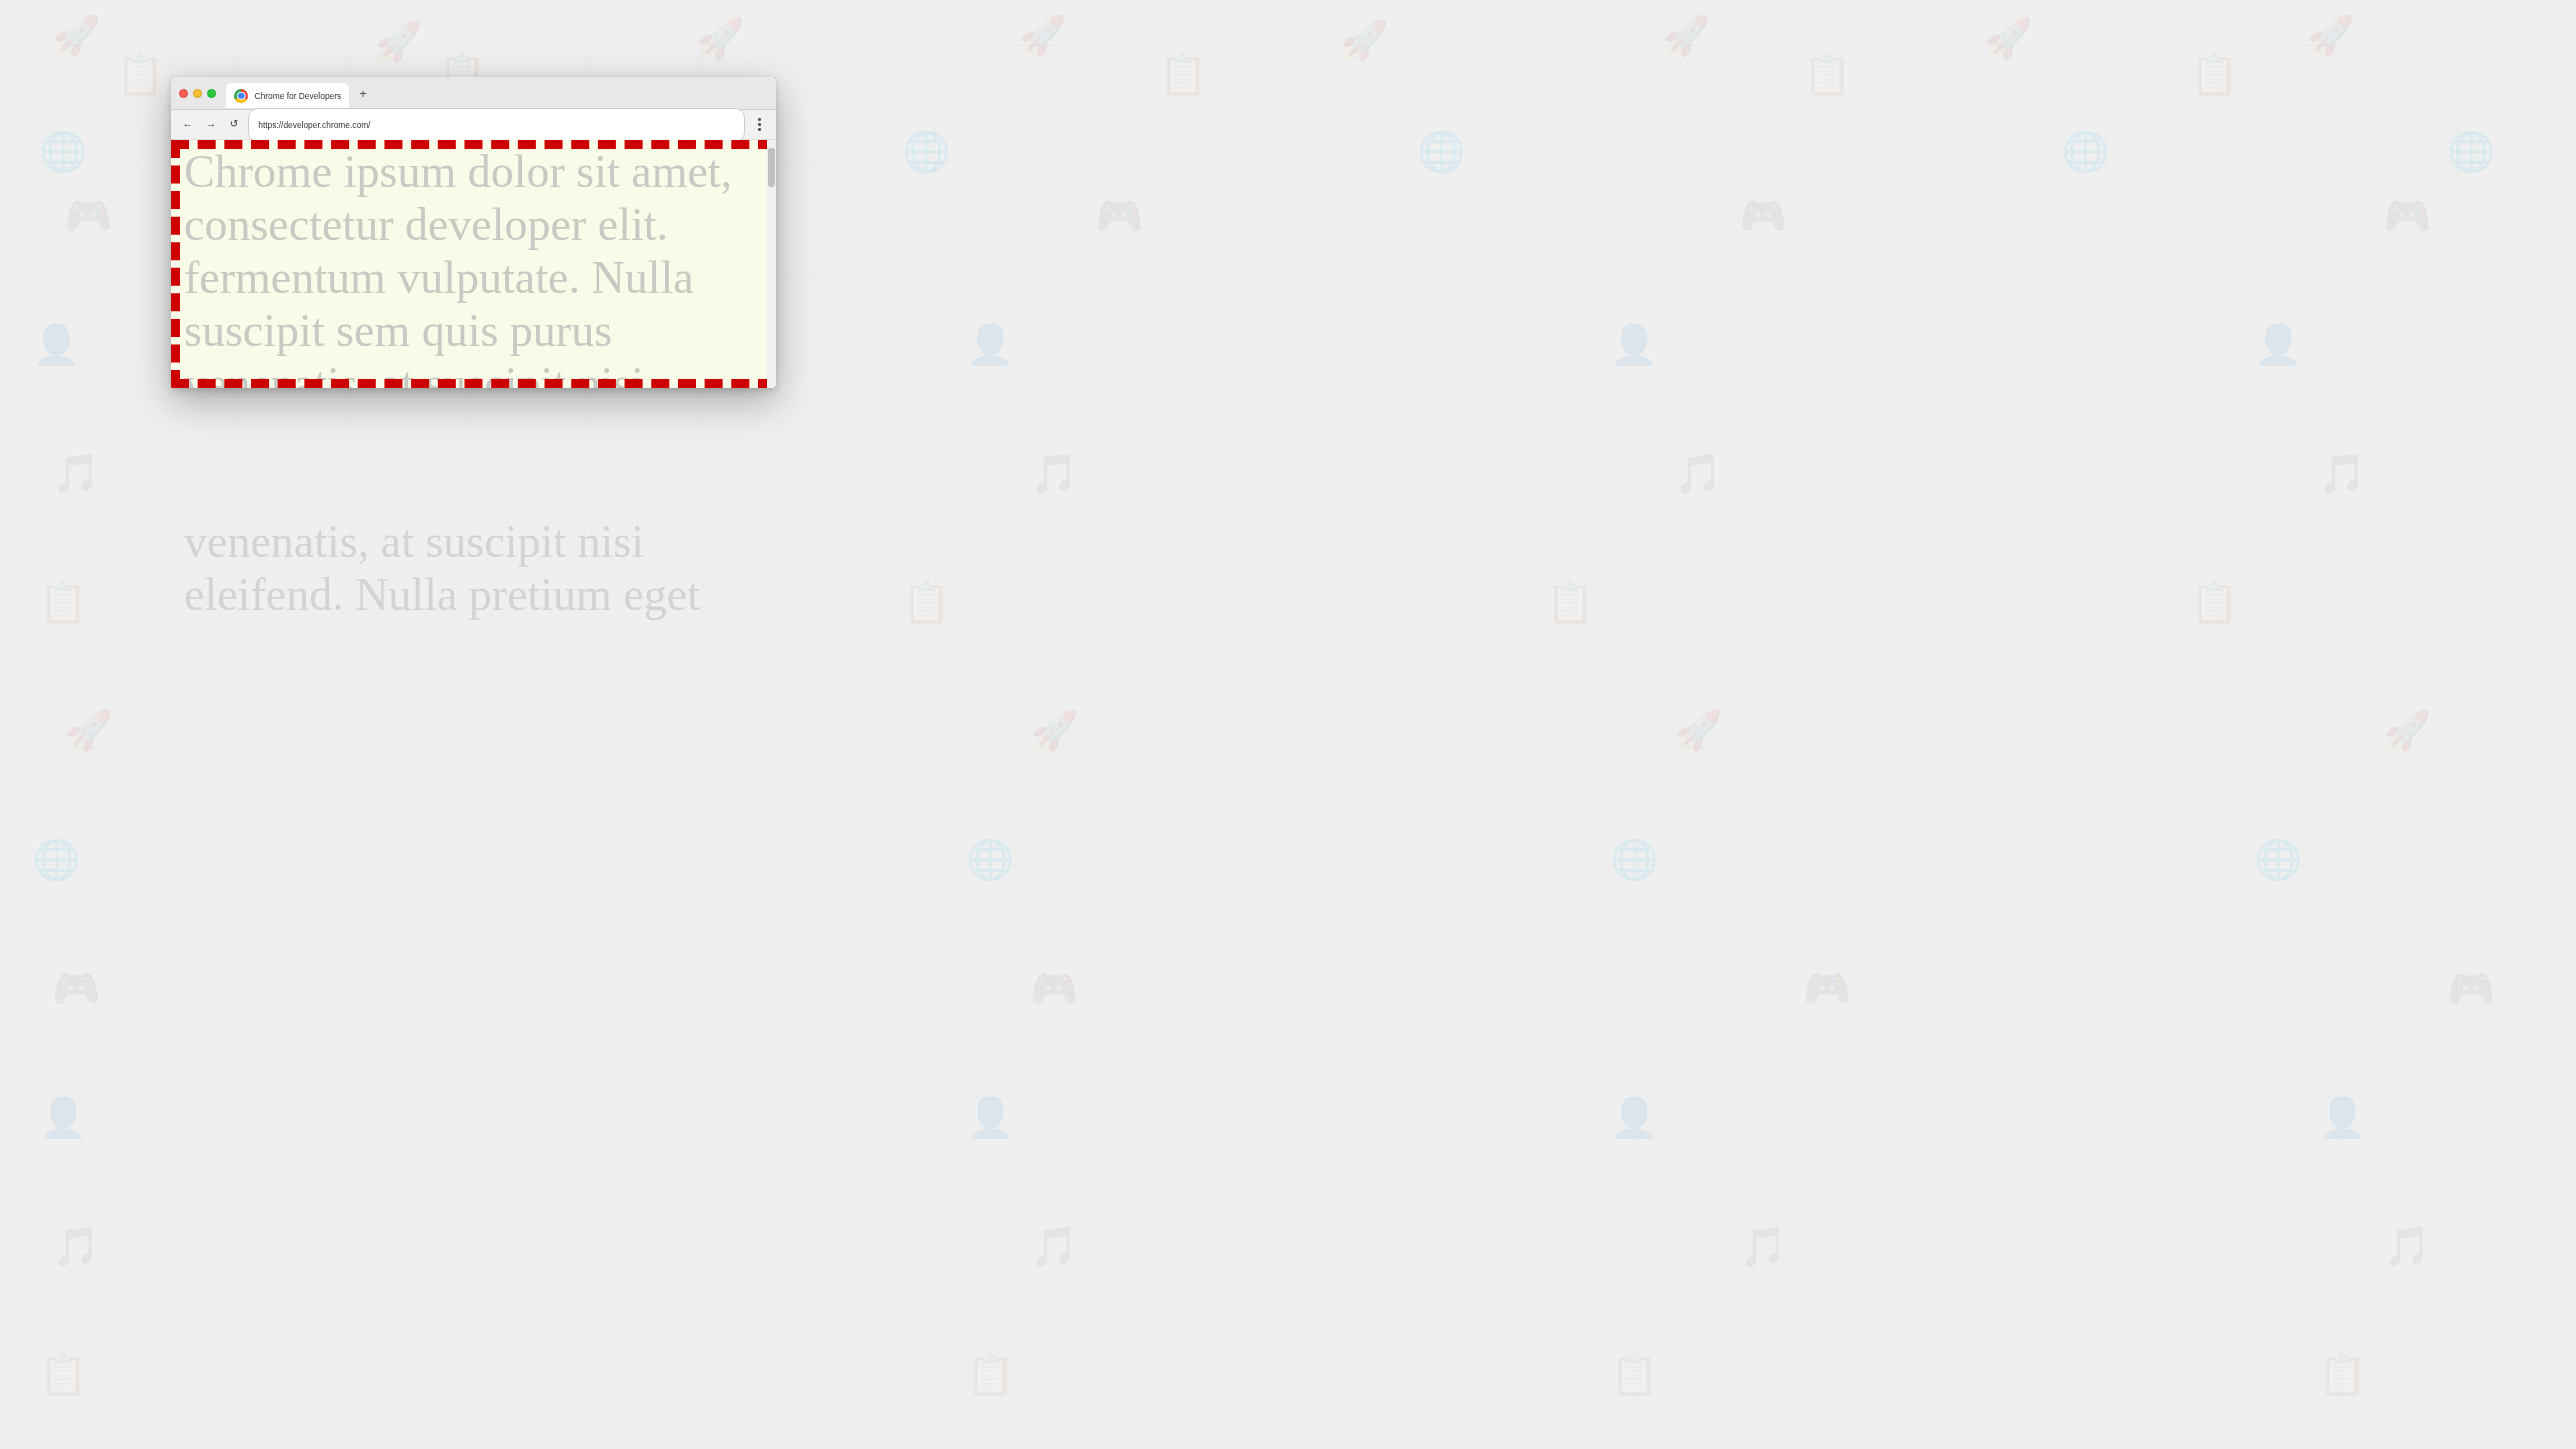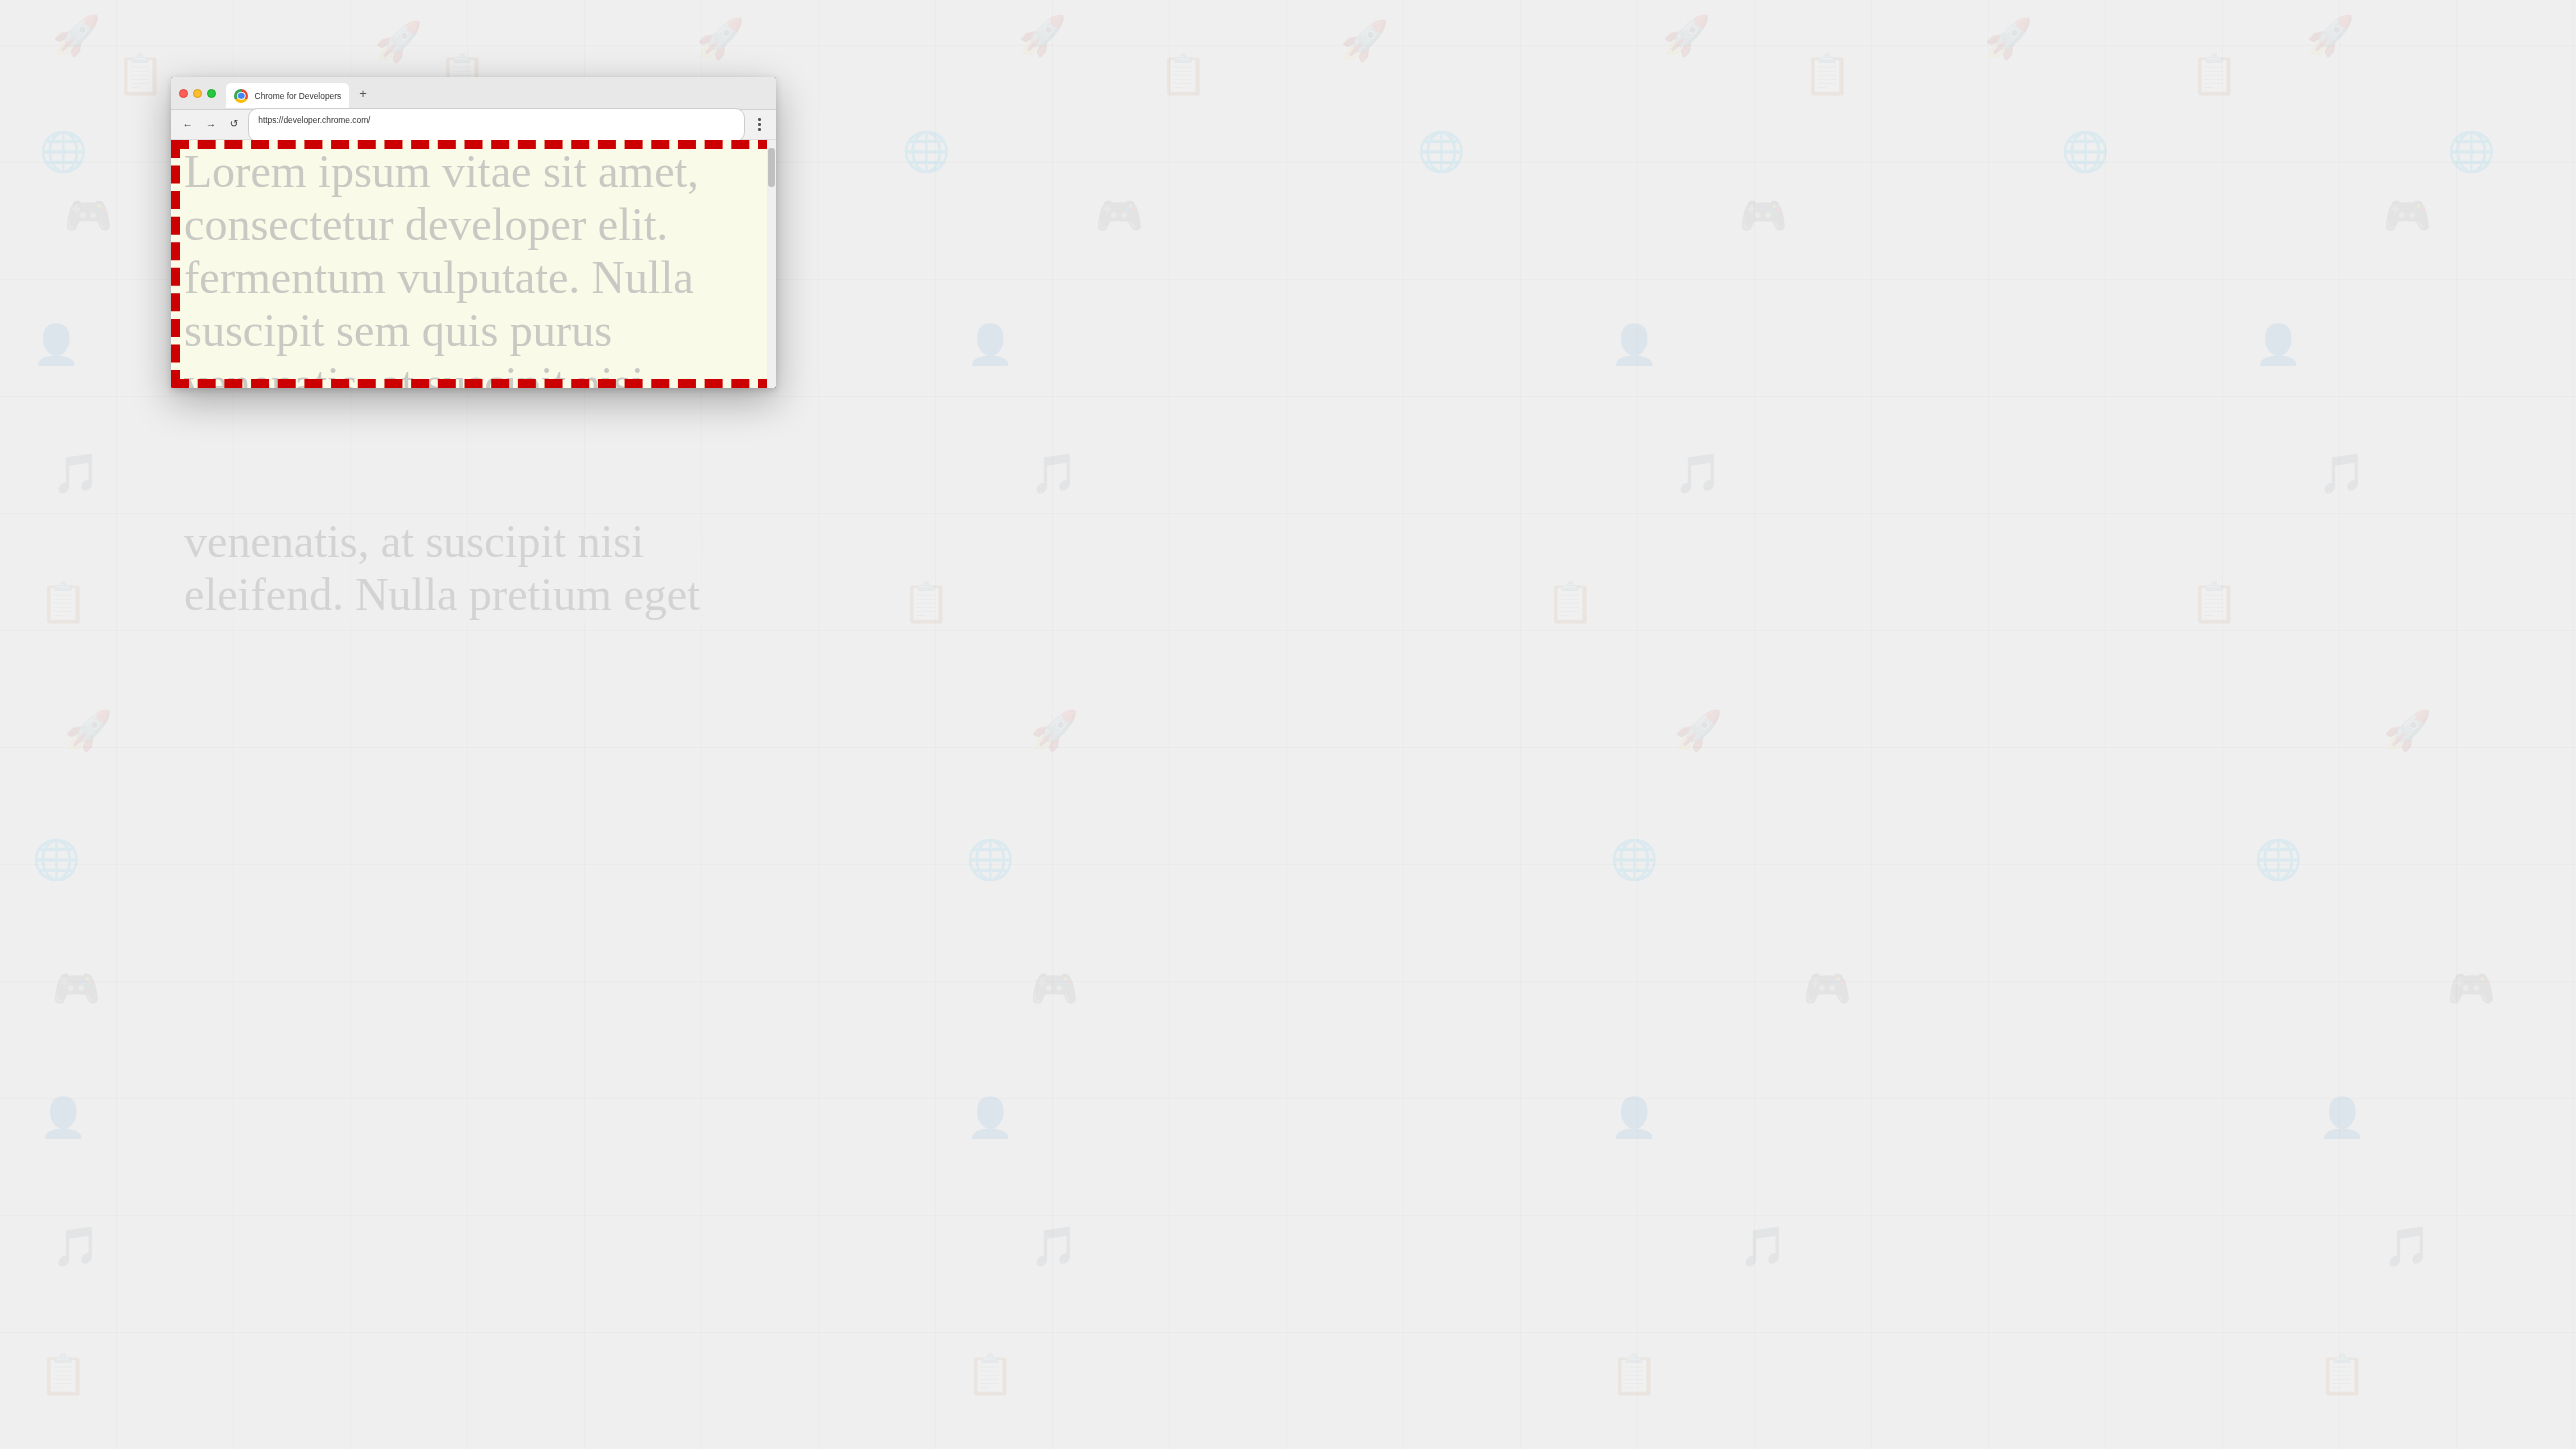--- a/index.html
+++ b/index.html
@@ -166,21 +166,21 @@
       line-height: 1;
     }
 
     .address-bar {
       flex: 1;
       height: 19.3px;
       background: #fff;
       border: 0.6px solid #ccc;
       border-radius: 9.7px;
       display: flex;
-      align-items: flex-end;
+      align-items: center;
       padding: 16px 9px;
       font-size: 8.4px;
       color: #333;
     }
 
     .menu-btn {
       width: 18px;
       height: 18px;
       display: flex;
       flex-direction: column;
@@ -385,21 +385,21 @@
 
   <div class="page-content">
 
     <div class="scroll-indicator"></div>
 
     <div class="scrollbar">
       <div class="scrollbar-thumb"></div>
     </div>
 
     <div class="lorem-text">
-      <div>Lorem ipsum vitae sit amet,</div>
+      <div>Chrome ipsum dolor sit amet,</div>
       <div>consectetur developer elit.</div>
       <div>fermentum vulputate. Nulla</div>
       <div>suscipit sem quis purus</div>
       <div>venenatis, at suscipit nisi</div>
     </div>
   </div>
 </div>
 
 <div style="
   position: absolute;

